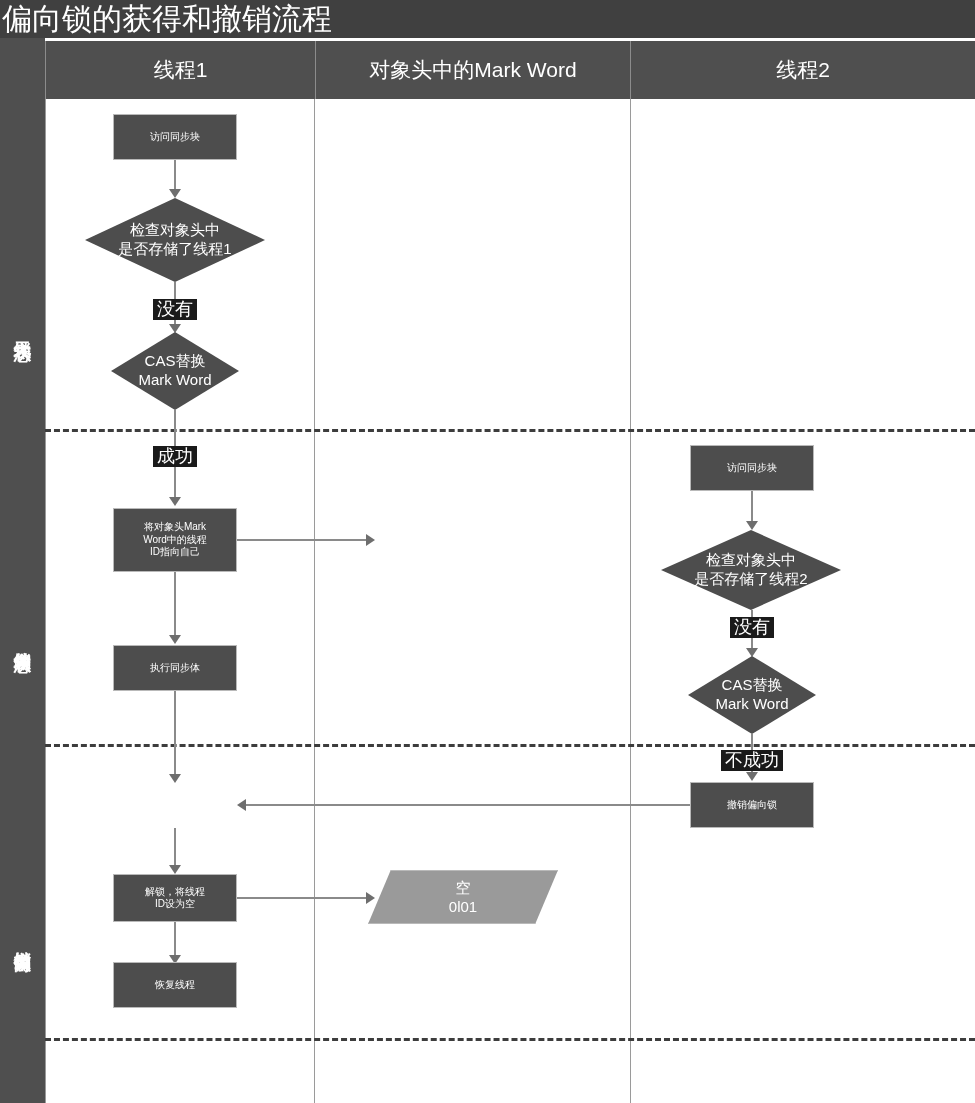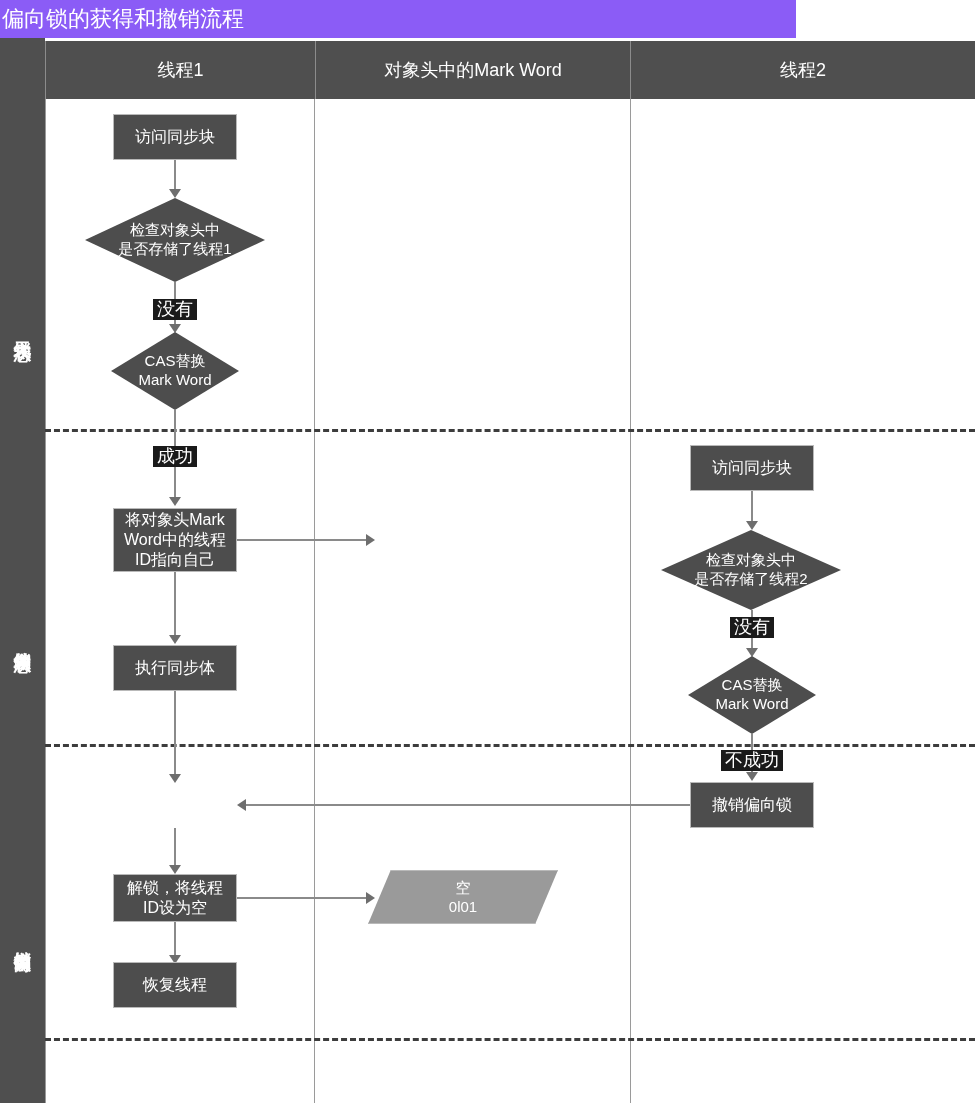--- a/index.html
+++ b/index.html
@@ -17,24 +17,24 @@
     width: 975px;
     height: 1103px;
     background: #ffffff;
     overflow: hidden;
   }
 
   
   .title-bar {
     position: absolute;
     left: 0; top: 0;
-    width: 796px; height: 38px;
-    background: #8b5cf6;
-    color: #ffffff;
-    font-size: 22px;
+    width: 975px; height: 38px;
+    background: #404040;
+    color: #ffffff;
+    font-size: 30px;
     line-height: 38px;
     padding-left: 2px;
     box-sizing: border-box;
     white-space: nowrap;
     letter-spacing: 0px;
   }
 
   
   .left-band {
     position: absolute;
@@ -58,21 +58,21 @@
     justify-content: center;
   }
 
   
   .col-head {
     position: absolute;
     top: 41px;
     height: 58px;
     background: #4f4f4f;
     color: #ffffff;
-    font-size: 18px;
+    font-size: 21px;
     display: flex;
     align-items: center;
     justify-content: center;
     border-left: 1px solid #8c8c8c;
     box-sizing: border-box;
     white-space: nowrap;
   }
 
   
   .col-sep {
@@ -91,21 +91,21 @@
     height: 0;
     border-top: 3px dashed #3d3d3d;
   }
 
   
   .box {
     position: absolute;
     background: #4d4d4d;
     border: 1px solid #b9b9b9;
     color: #ffffff;
-    font-size: 16px;
+    font-size: 10px;
     display: flex;
     align-items: center;
     justify-content: center;
     text-align: center;
     box-sizing: border-box;
     line-height: 1.25;
     padding: 2px 4px;
   }
 
   

